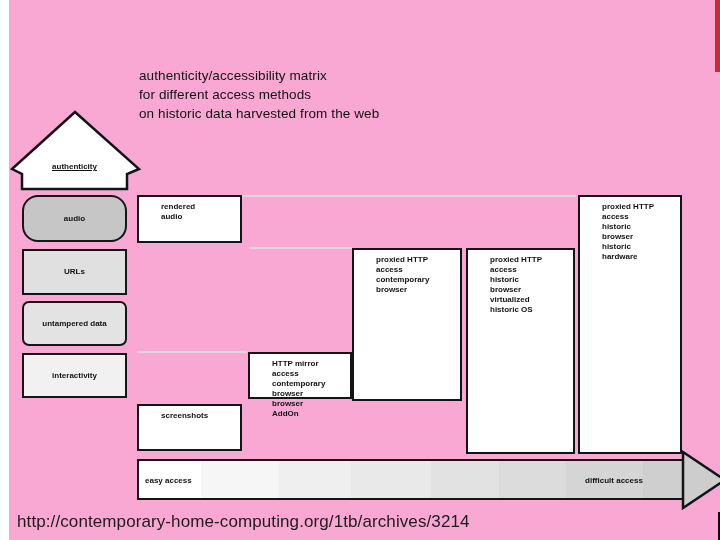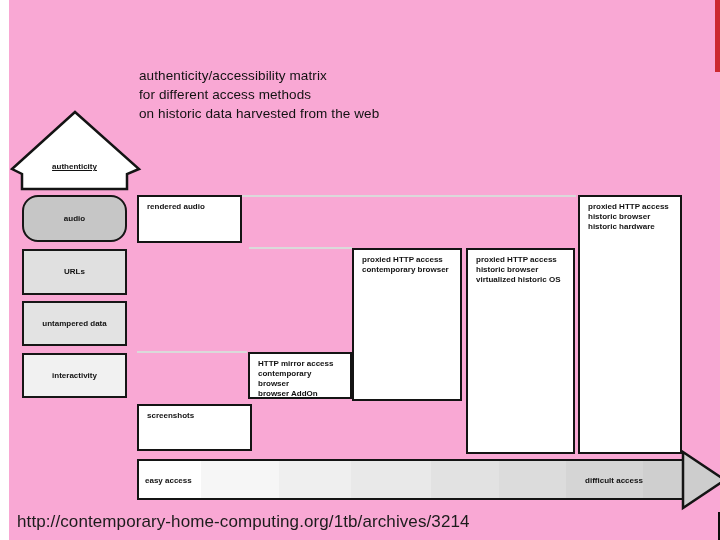--- a/index.html
+++ b/index.html
@@ -26,23 +26,23 @@
 
   
   .gridline{position:absolute;height:1.5px;background:#dadada;}
   .g0{left:233px;top:195px;width:334px;}
   .g1{left:240px;top:247px;width:103px;}
   .g2{left:128px;top:351px;width:110px;}
 
   
   .method-box{position:absolute;box-sizing:border-box;border:2.5px solid #141414;background:#ffffff;
               font-size:8px;font-weight:bold;color:#121212;line-height:10px;
-              padding:5px 8px;white-space:pre-line;}
+              padding:5px 22px;white-space:pre-line;}
   .m0{left:128px;top:195px;width:105px;height:48px;}
-  .m1{left:128px;top:404px;width:115px;height:47px;}
+  .m1{left:128px;top:404px;width:105px;height:47px;}
   .m2{left:239px;top:352px;width:104px;height:47px;}
   .m3{left:343px;top:248px;width:110px;height:153px;}
   .m4{left:457px;top:248px;width:109px;height:206px;}
   .m5{left:569px;top:195px;width:104px;height:259px;}
 
   
   .xarrow-body{position:absolute;left:128px;top:459px;width:547px;height:41px;box-sizing:border-box;
     border:2.5px solid #141414;border-right:none;
     background:linear-gradient(to right,
       #ffffff 0px,#ffffff 62px,
@@ -78,21 +78,21 @@
     <polygon points="66,7 130,64 118,69 118,84 13,84 13,69 3,64" fill="#ffffff" stroke="#141414" stroke-width="2.5" stroke-linejoin="miter"></polygon>
   </svg>
   <div class="house-label">authenticity</div>
 
   <div class="gridline g0"></div>
   <div class="gridline g1"></div>
   <div class="gridline g2"></div>
 
   <div class="axis-box ax0" style="background: rgb(198, 198, 198); border-radius: 16px;">audio</div>
   <div class="axis-box ax1" style="background: rgb(224, 224, 224);">URLs</div>
-  <div class="axis-box ax2" style="background: rgb(227, 227, 227);">untampered data</div>
+  <div class="axis-box ax2" style="background: rgb(227, 227, 227); border-radius: 7px;">untampered data</div>
   <div class="axis-box ax3" style="background: rgb(241, 241, 241);">interactivity</div>
 
   <div class="method-box m0">rendered audio</div>
   <div class="method-box m1">screenshots</div>
   <div class="method-box m2">HTTP mirror access
 contemporary browser
 browser AddOn</div>
   <div class="method-box m3">proxied HTTP access
 contemporary browser</div>
   <div class="method-box m4">proxied HTTP access

